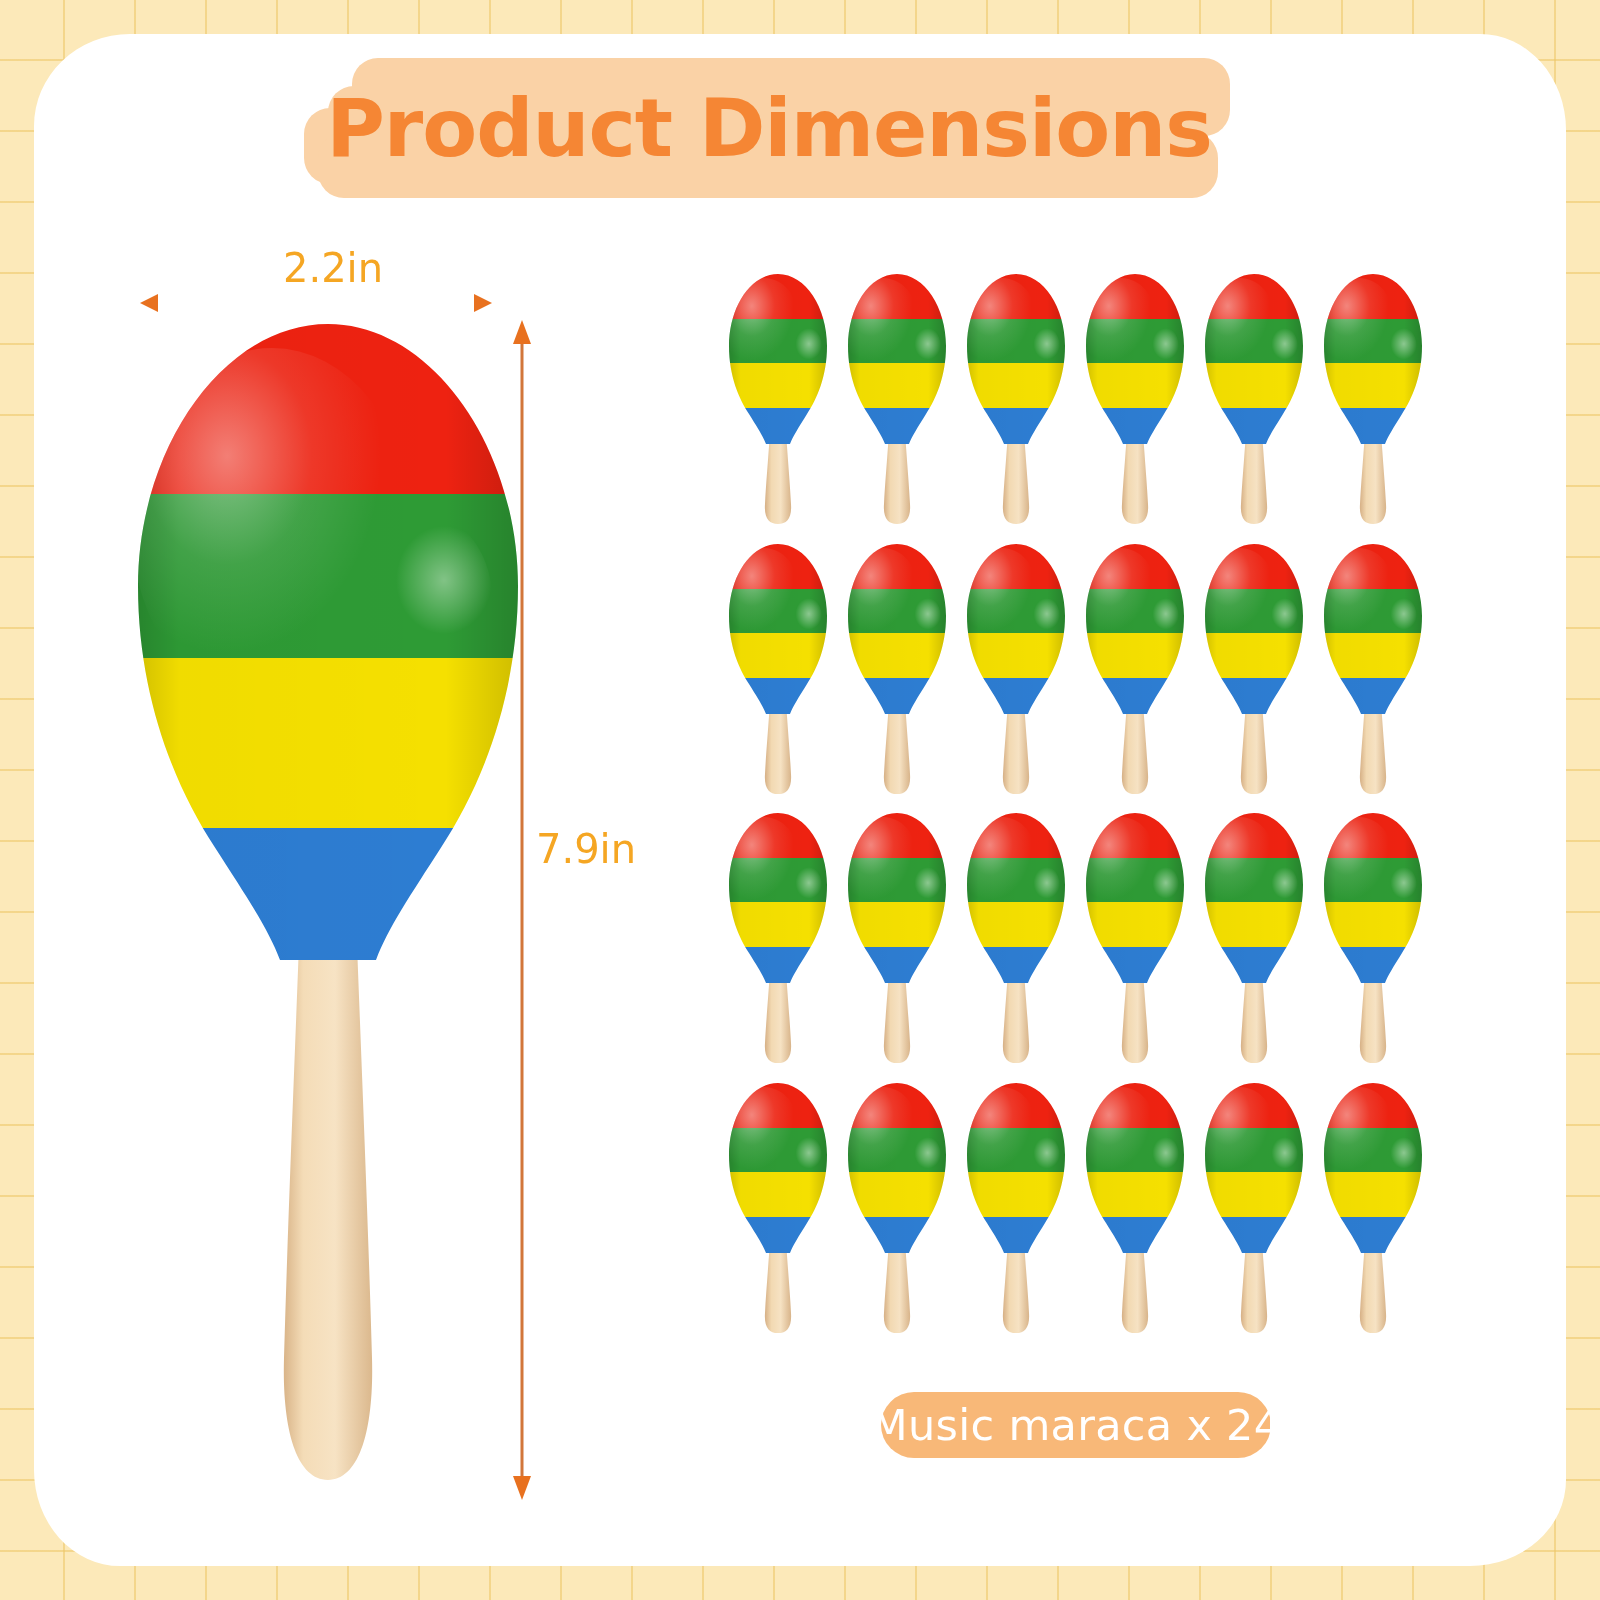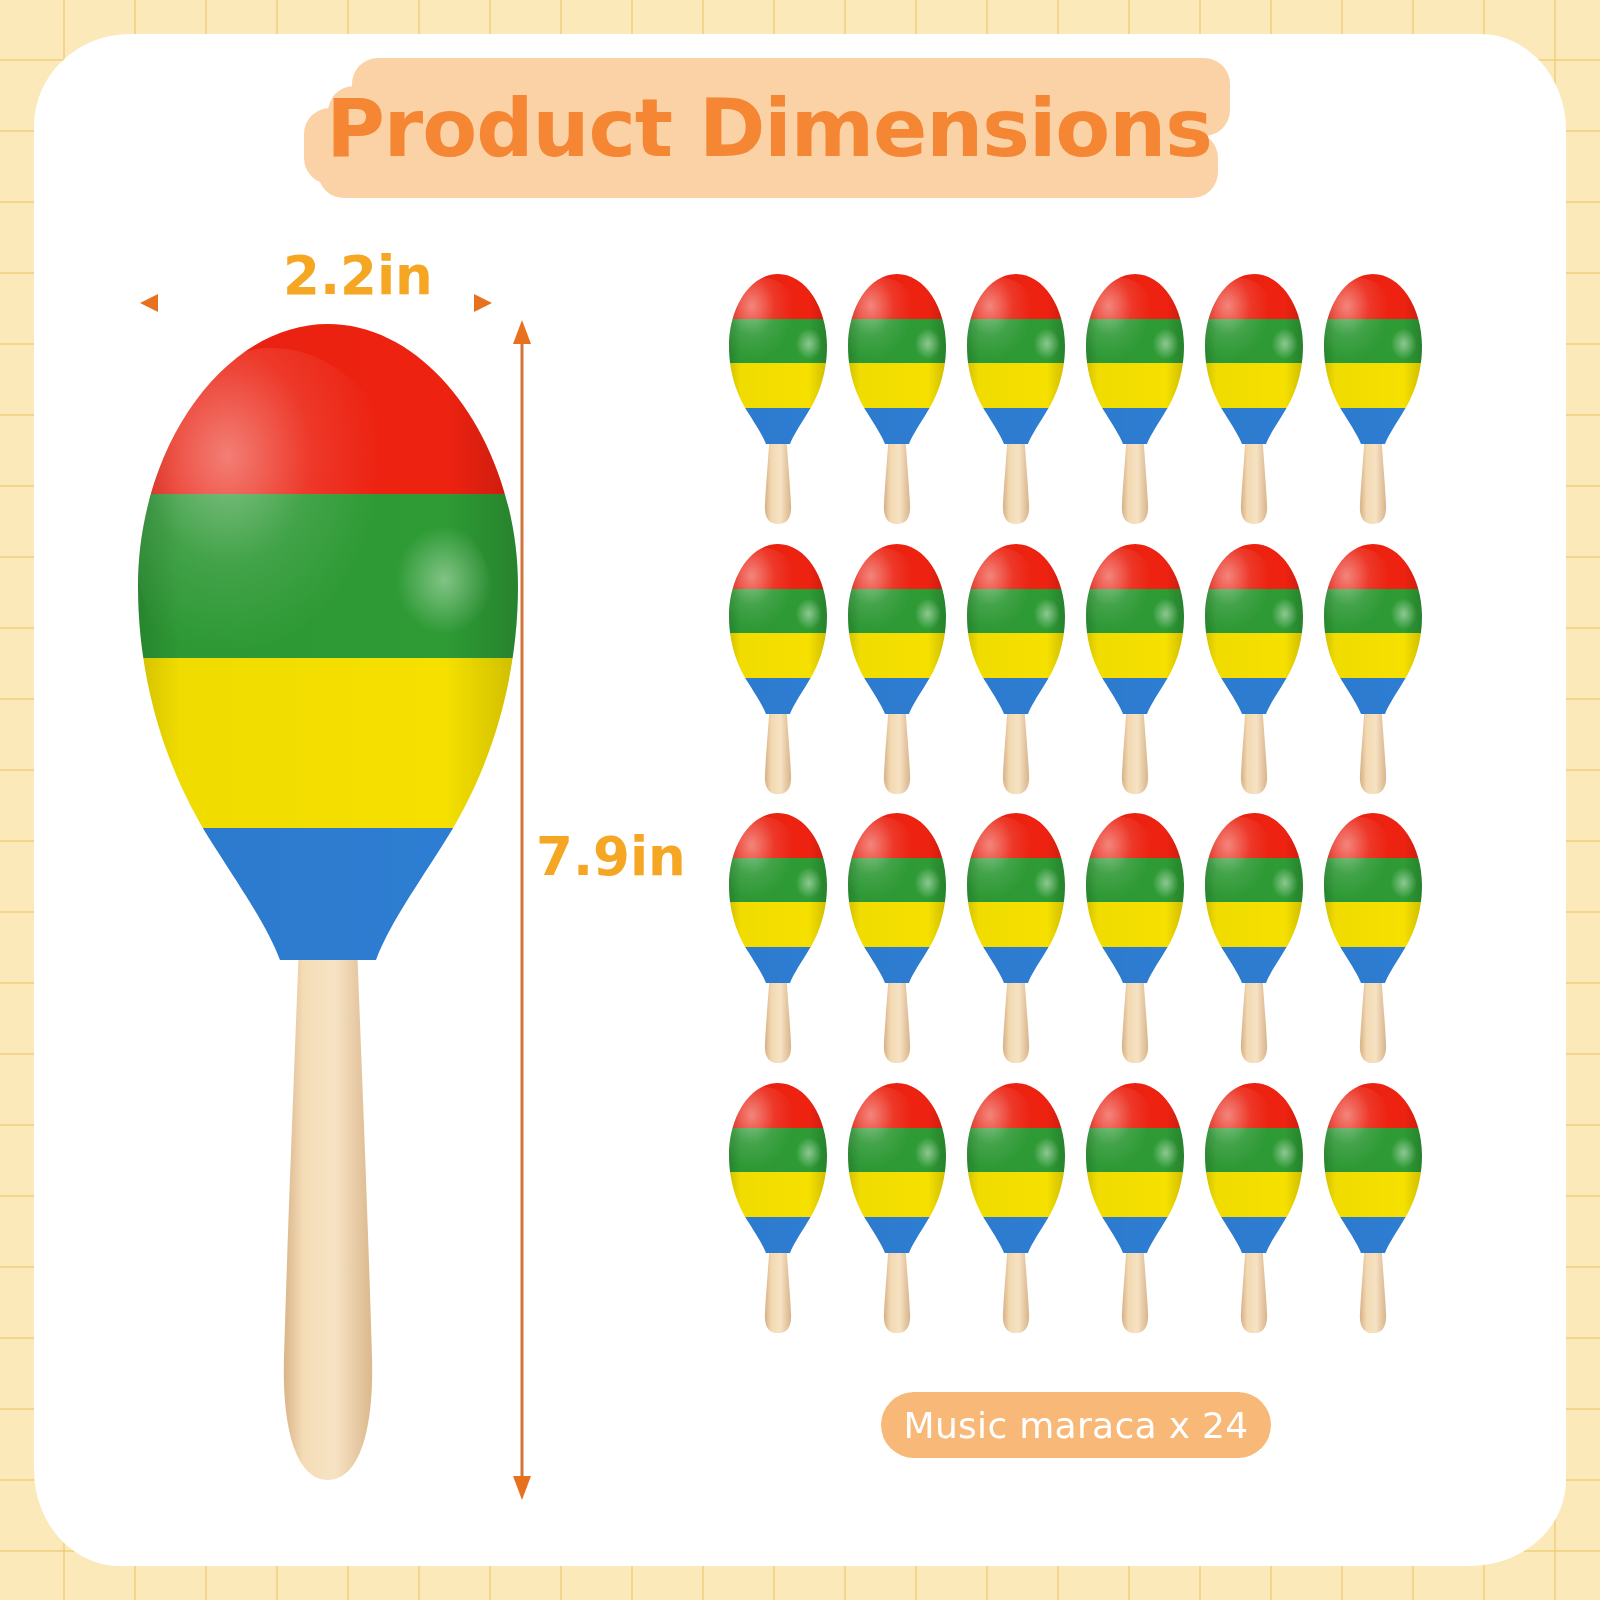--- a/index.html
+++ b/index.html
@@ -72,22 +72,22 @@
     color: #f58634;
     z-index: 4;
     white-space: nowrap;
   }
 
   
   .dim-label {
     position: absolute;
     color: #f5a623;
     font-family: "DejaVu Sans", sans-serif;
-    font-size: 53px;
-    font-weight: 700;
+    font-size: 40px;
+    font-weight: 400;
     white-space: nowrap;
   }
   #width-label { left: 283px; top: 245px; }
   #height-label { left: 536px; top: 826px; }
 
   .arrow-svg {
     position: absolute;
     pointer-events: none;
   }
   #width-arrow { left: 140px; top: 286px; width: 352px; height: 34px; }
@@ -130,21 +130,21 @@
     top: 1392px;
     width: 390px;
     height: 66px;
     background: #f8b878;
     border-radius: 33px;
     display: flex;
     align-items: center;
     justify-content: center;
     color: #ffffff;
     font-family: "DejaVu Sans", sans-serif;
-    font-size: 36px;
+    font-size: 43px;
     letter-spacing: 0.3px;
     white-space: nowrap;
   }
 </style>
 </head>
 <body>
 
 <div id="stage">
 
   <div class="card"></div>

